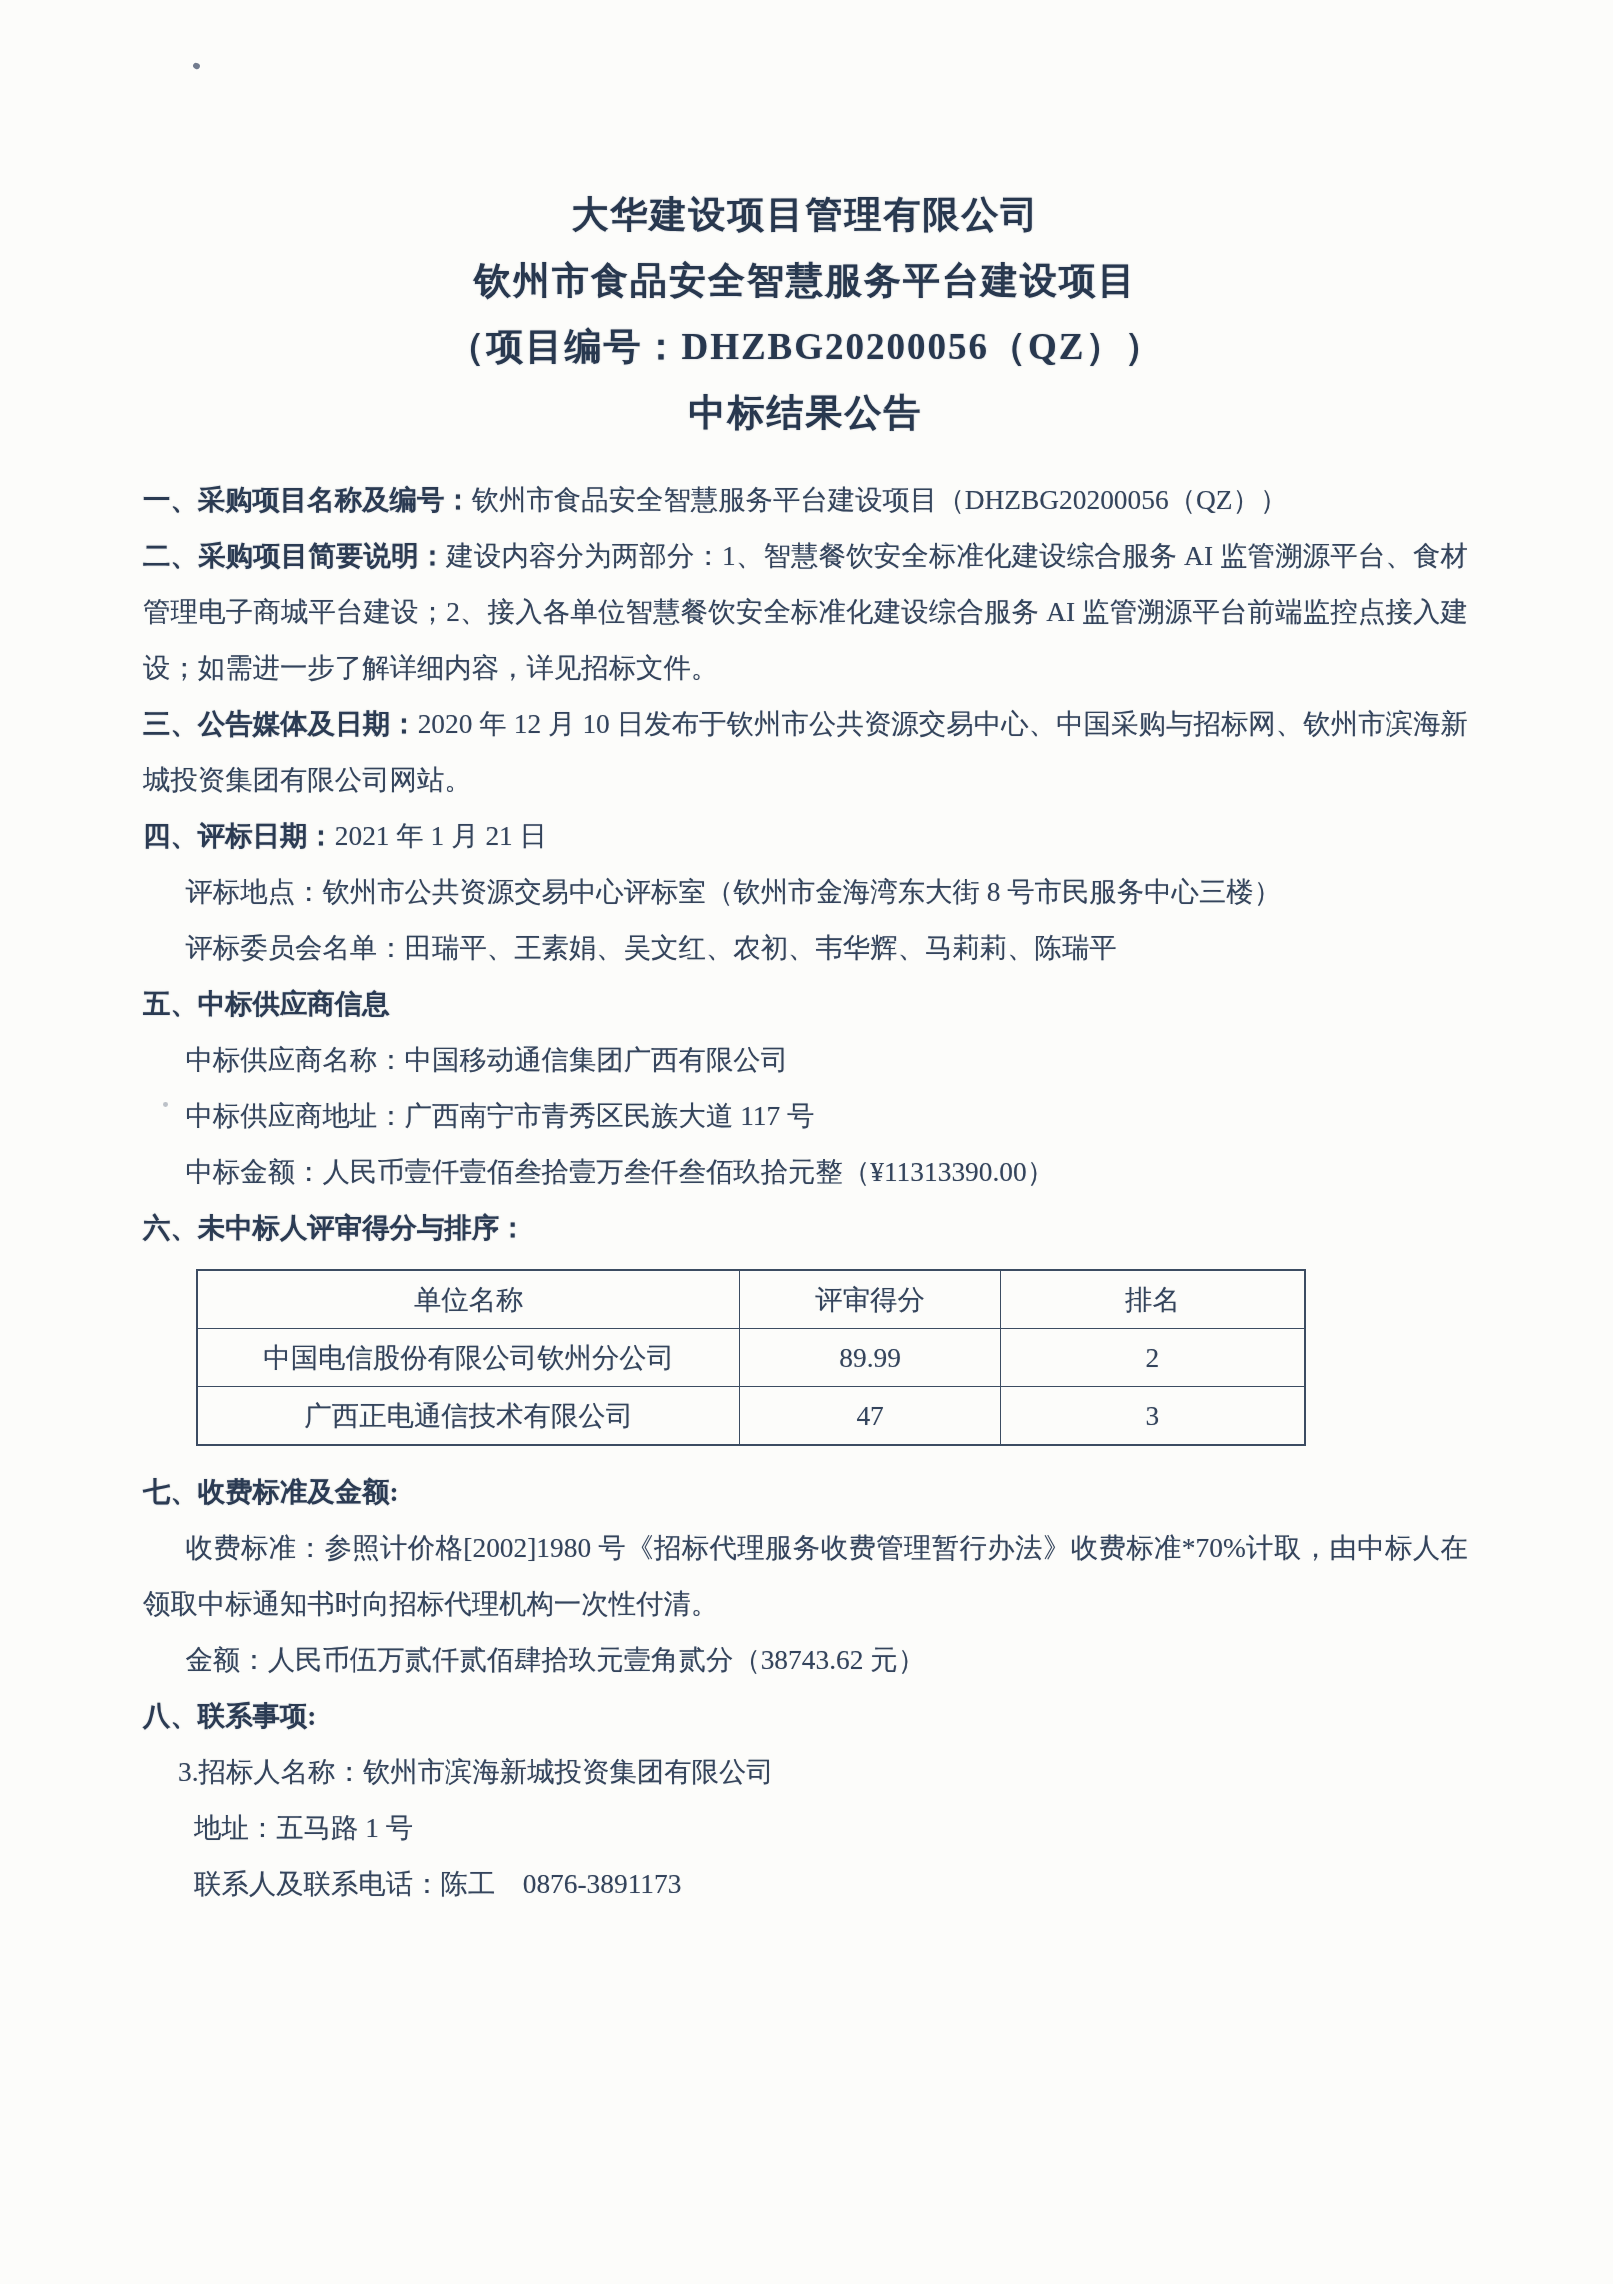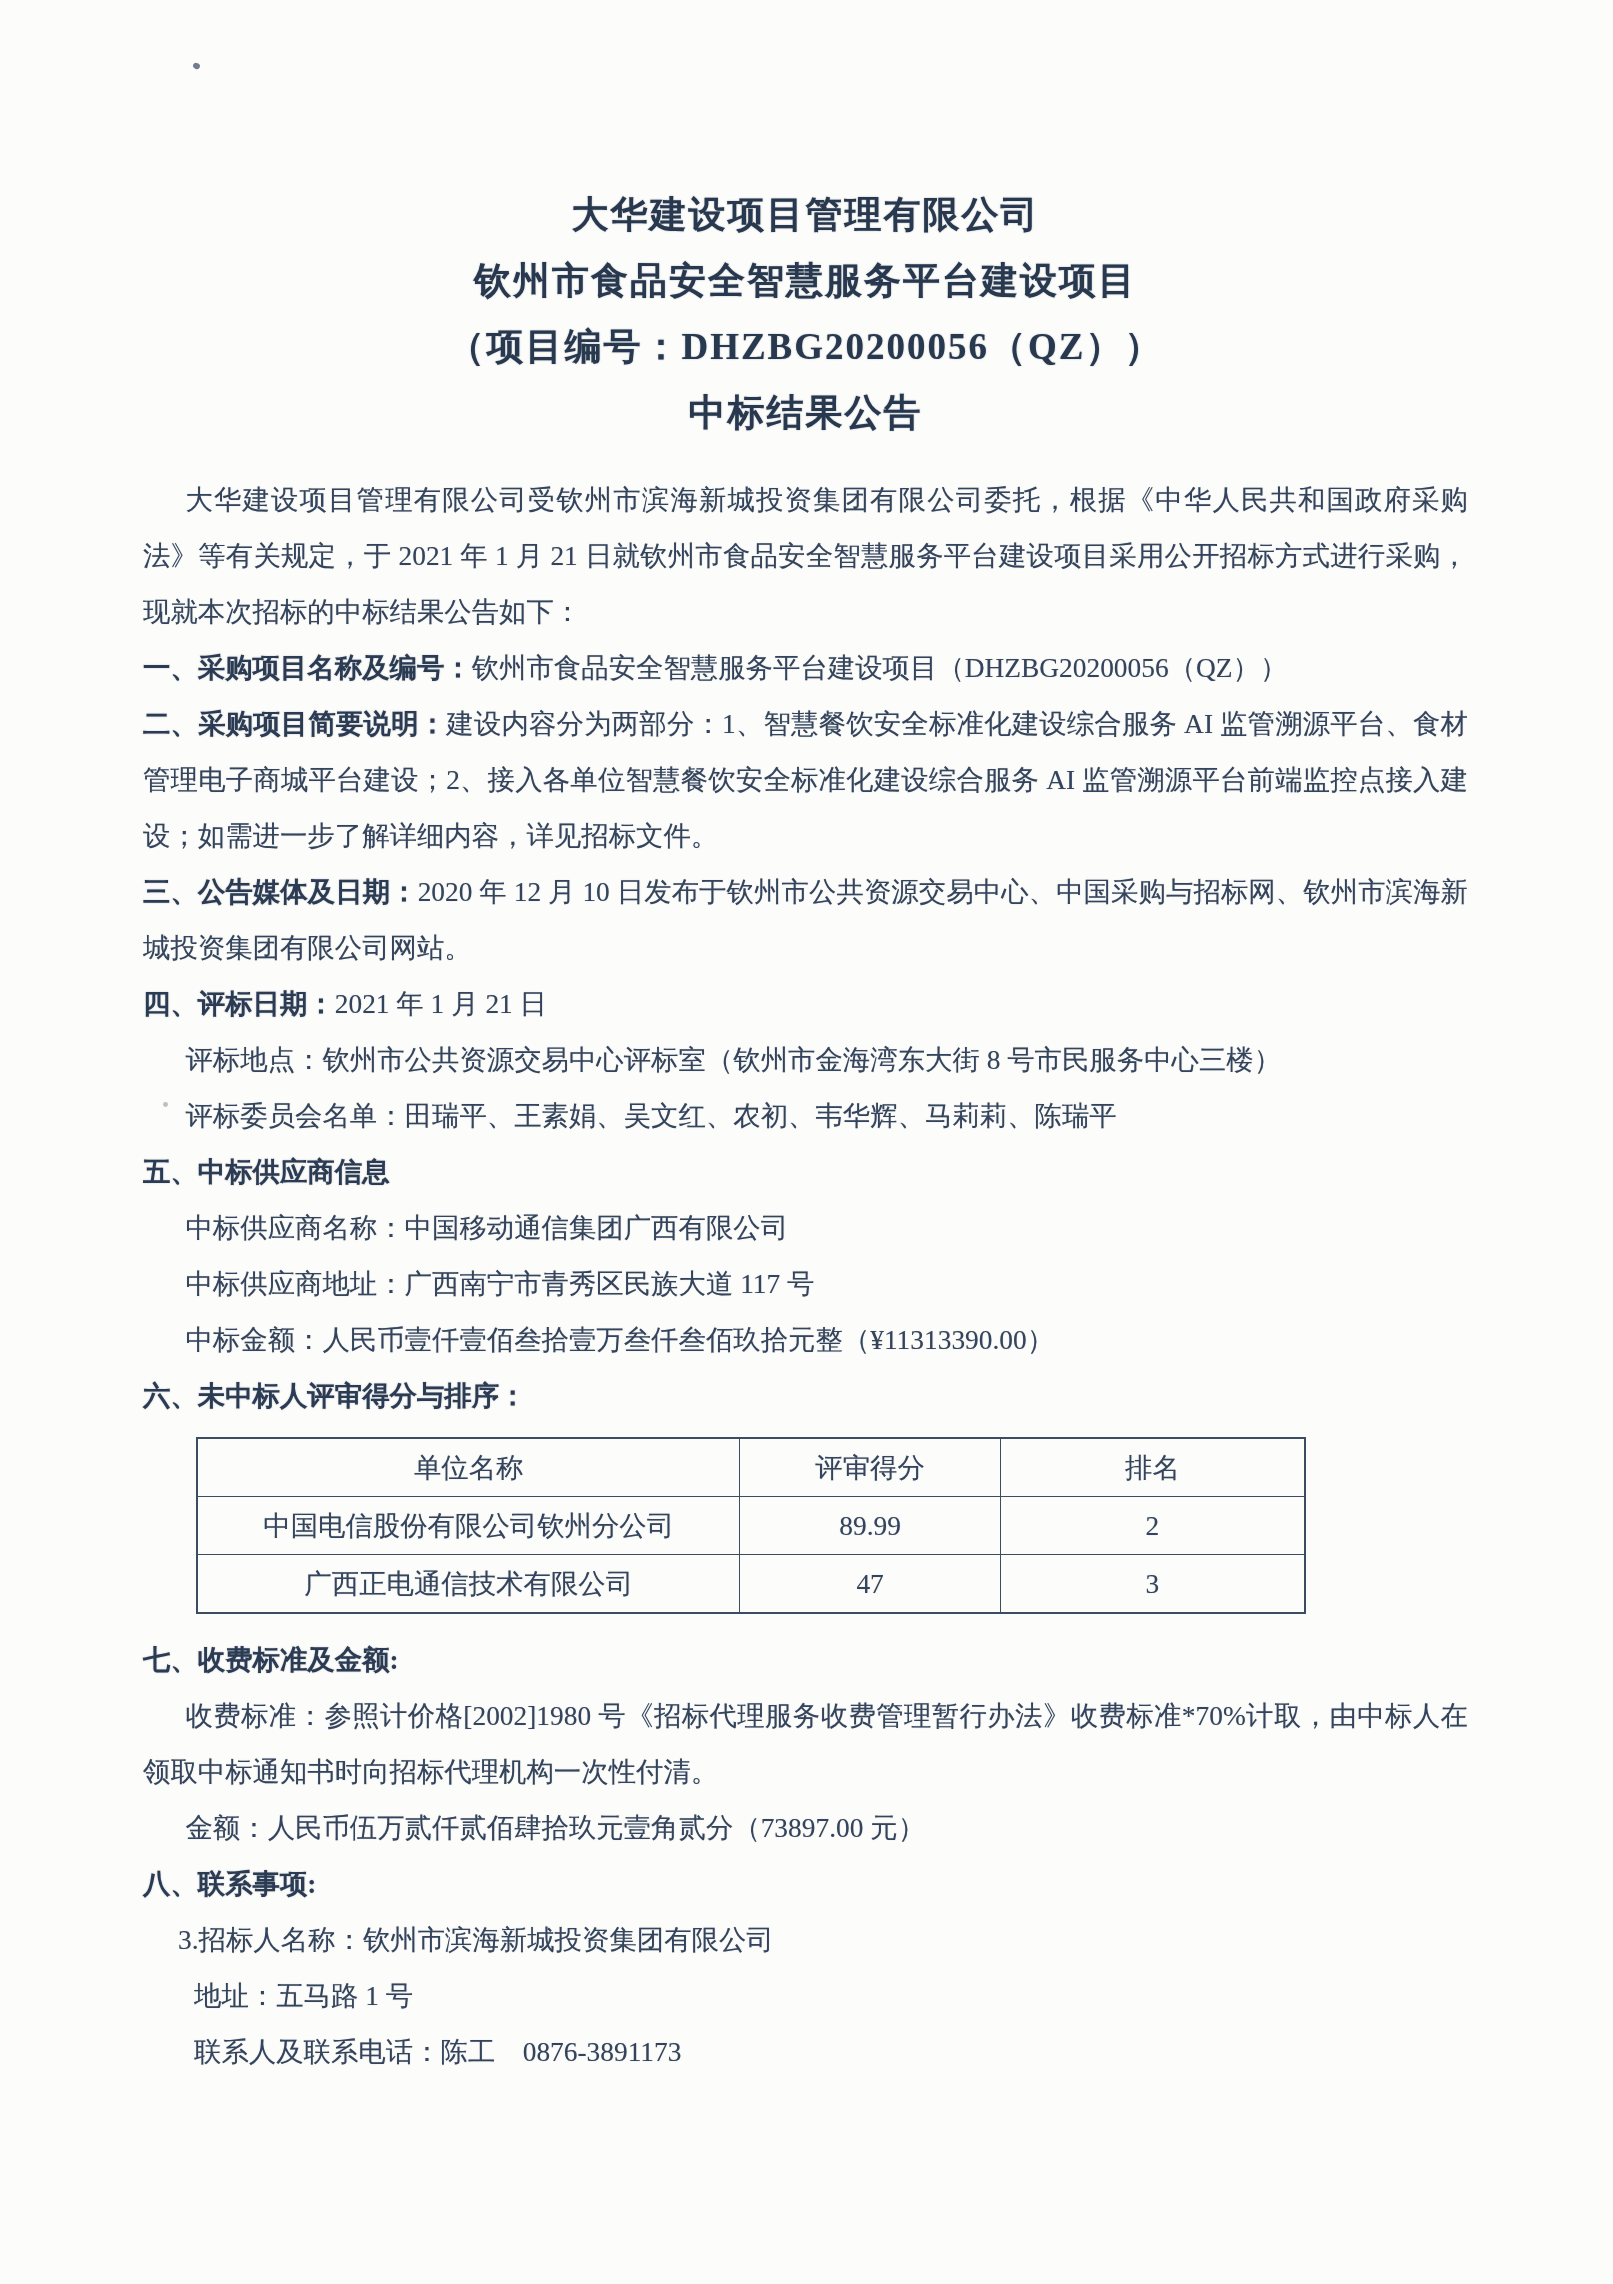--- a/index.html
+++ b/index.html
@@ -65,21 +65,20 @@
 
     <div class="title-block">
       <div class="title-line">大华建设项目管理有限公司</div>
       <div class="title-line">钦州市食品安全智慧服务平台建设项目</div>
       <div class="title-line">（项目编号：DHZBG20200056（QZ））</div>
       <div class="title-line">中标结果公告</div>
     </div>
 
     <div class="body-text">
 
-      <p class="indent">大华建设项目管理有限公司受钦州市滨海新城投资集团有限公司委托，根据《中华人民共和国政府采购法》等有关规定，于 2021 年 1 月 21 日就钦州市食品安全智慧服务平台建设项目采用公开招标方式进行采购，现就本次招标的中标结果公告如下：</p>
 
       <p><b>一、采购项目名称及编号：</b><span>钦州市食品安全智慧服务平台建设项目（DHZBG20200056（QZ））</span></p>
 
       <p><b>二、采购项目简要说明：</b><span>建设内容分为两部分：1、智慧餐饮安全标准化建设综合服务 AI 监管溯源平台、食材管理电子商城平台建设；2、接入各单位智慧餐饮安全标准化建设综合服务 AI 监管溯源平台前端监控点接入建设；如需进一步了解详细内容，详见招标文件。</span></p>
 
       <p><b>三、公告媒体及日期：</b><span>2020 年 12 月 10 日发布于钦州市公共资源交易中心、中国采购与招标网、钦州市滨海新城投资集团有限公司网站。</span></p>
 
       <p><b>四、评标日期：</b><span>2021 年 1 月 21 日</span></p>
       <p class="indent">评标地点：钦州市公共资源交易中心评标室（钦州市金海湾东大街 8 号市民服务中心三楼）</p>
       <p class="indent">评标委员会名单：田瑞平、王素娟、吴文红、农初、韦华辉、马莉莉、陈瑞平</p>
@@ -113,21 +112,21 @@
           <tr>
             <td>广西正电通信技术有限公司</td>
             <td>47</td>
             <td>3</td>
           </tr>
         </tbody>
       </table>
 
       <p><b>七、收费标准及金额:</b></p>
       <p class="indent">收费标准：参照计价格[2002]1980 号《招标代理服务收费管理暂行办法》收费标准*70%计取，由中标人在领取中标通知书时向招标代理机构一次性付清。</p>
-      <p class="indent">金额：人民币伍万贰仟贰佰肆拾玖元壹角贰分（73897.00 元）</p>
+      <p class="indent">金额：人民币伍万贰仟贰佰肆拾玖元壹角贰分（38743.62 元）</p>
 
       <p><b>八、联系事项:</b></p>
       <p class="ind-a">3.招标人名称：钦州市滨海新城投资集团有限公司</p>
       <p class="ind-b">地址：五马路 1 号</p>
       <p class="ind-b">联系人及联系电话：陈工　0876-3891173</p>
 
     </div>
   </div>
 </div>
 

